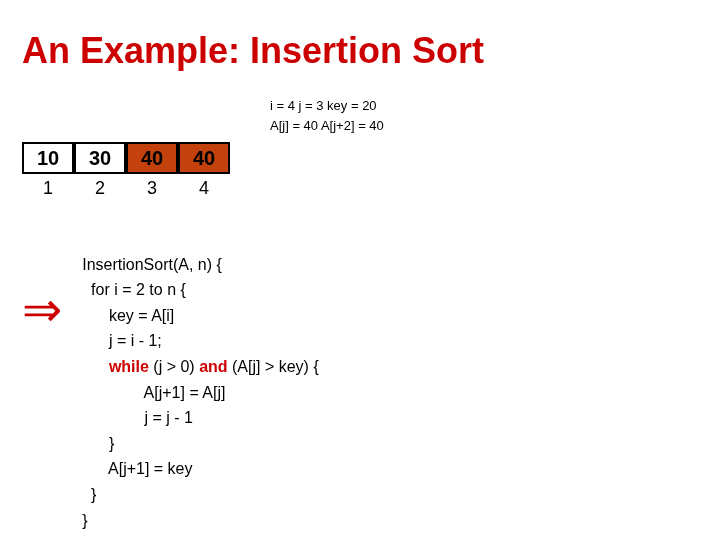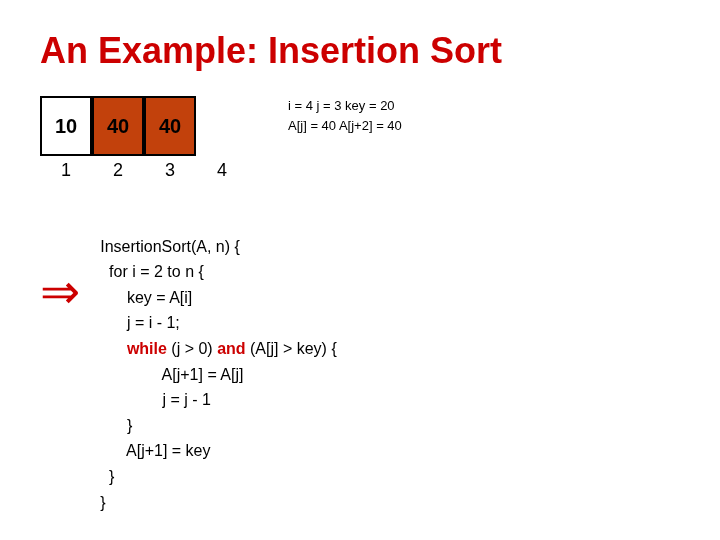--- a/index.html
+++ b/index.html
@@ -8,21 +8,21 @@
       height: 540px;
       background: #ffffff;
       font-family: Arial, sans-serif;
       overflow: hidden;
     }
 
     .slide {
       width: 720px;
       height: 540px;
       background: #ffffff;
-      padding: 30px 40px;
+      padding: 30px 22px;
     }
 
     .title {
       color: #cc0000;
       font-size: 36px;
       font-weight: bold;
       margin-bottom: 24px;
     }
 
     .content-area {
@@ -43,29 +43,30 @@
       align-items: flex-start;
     }
 
     .array-cells {
       display: flex;
       gap: 0;
     }
 
     .cell {
       width: 52px;
-      height: 60px;
+      height: 32px;
       border: 2px solid #000000;
       display: flex;
       align-items: center;
       justify-content: center;
       font-size: 20px;
       font-weight: bold;
       font-family: Arial, sans-serif;
       background: #ffffff;
+      margin-top: 46px;
     }
 
     .cell-highlight {
       background: #c2410c;
     }
 
     .array-indices {
       display: flex;
       gap: 0;
     }
@@ -131,20 +132,21 @@
 <body>
 
 <div class="slide">
   <div class="title">An Example: Insertion Sort</div>
 
   <div class="content-area">
     <div class="top-row">
       <div class="array-container">
         <div class="array-cells">
           <div class="cell">10</div>
+          <div class="cell">30</div>
           <div class="cell cell-highlight">40</div>
           <div class="cell cell-highlight">40</div>
         </div>
         <div class="array-indices">
           <div class="index">1</div>
           <div class="index">2</div>
           <div class="index">3</div>
           <div class="index">4</div>
         </div>
       </div>

